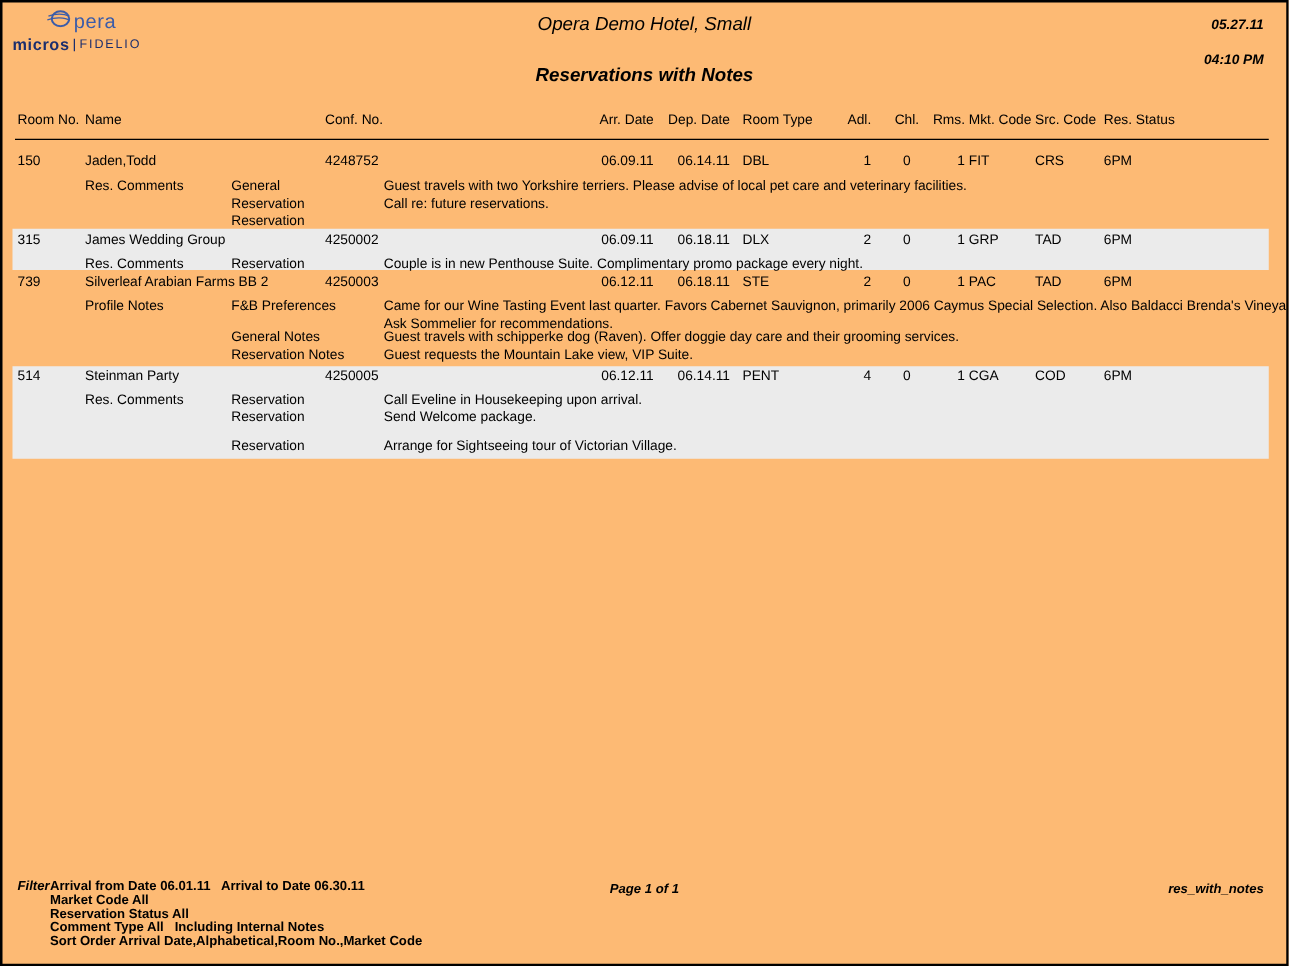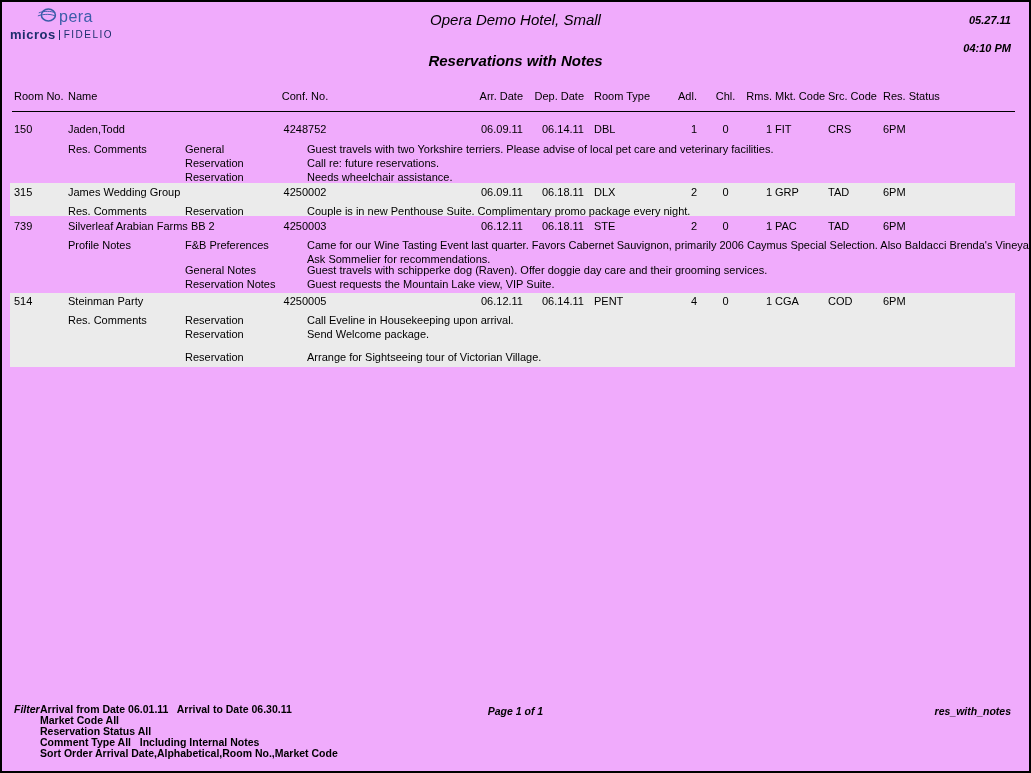--- a/index.html
+++ b/index.html
@@ -1,21 +1,21 @@
 <!DOCTYPE html>
 <html><head>
 <meta charset="utf-8">
 <style>
   html,body{margin:0;padding:0;background:#fff;}
   .page{
     position:relative;
     width:1031px;height:773px;
     box-sizing:border-box;
     border:2px solid #000;
-    background:#f0abfc;
+    background:#fdba74;
     font-family:"Liberation Sans", sans-serif;
     color:#000;
     overflow:hidden;
   }
   
   .logo{position:absolute;top:6px;left:8px;width:110px;}
   .logo-top{display:flex;align-items:center;justify-content:center;color:#3b5ca9;}
   .logo-top .swirl{margin-right:1px;display:inline-block;}
   .logo-brand{font-size:16px;color:#3b5ca9;letter-spacing:0.5px;}
   .logo-bottom{display:flex;align-items:center;margin-top:1px;color:#1c2e6d;}
@@ -26,21 +26,21 @@
   .report-title{position:absolute;top:50px;left:0;right:0;text-align:center;font-size:15px;font-style:italic;font-weight:bold;}
   .hdr-date{position:absolute;top:12px;right:18px;font-size:11px;font-style:italic;font-weight:bold;}
   .hdr-time{position:absolute;top:40px;right:18px;font-size:11px;font-style:italic;font-weight:bold;}
   
   .thead{position:absolute;top:88px;left:0;right:0;height:14px;font-size:11px;}
   .rule{position:absolute;top:109px;left:10px;width:1003px;border-top:1.5px solid #000;}
   .line{position:absolute;left:0;right:0;height:14px;font-size:11px;line-height:13px;}
   .line span{position:absolute;white-space:nowrap;}
   .c-room{left:12px;width:50px;}
   .c-name{left:66px;width:200px;}
-  .c-conf{left:258px;width:90px;text-align:center;}
+  .c-conf{left:258px;width:90px;}
   .c-arr{left:468px;width:53px;text-align:right;}
   .c-dep{left:529px;width:53px;text-align:right;}
   .c-rtype{left:592px;width:62px;}
   .c-adl{left:660px;width:35px;text-align:right;}
   .c-chl{left:706px;width:35px;text-align:center;}
   .c-rms{left:734px;width:36px;text-align:right;}
   .c-mkt{left:773px;width:50px;}
   .c-src{left:826px;width:52px;}
   .c-status{left:881px;width:62px;}
   .c-notes-label{left:66px;width:115px;}
@@ -121,21 +121,20 @@
       <span class="c-notes-label">Res. Comments</span>
       <span class="c-note-type">General</span>
       <span class="c-note-text">Guest travels with two Yorkshire terriers. Please advise of local pet care and veterinary facilities.</span>
     </div>
     <div class="line" style="top:43px;">
       <span class="c-note-type">Reservation</span>
       <span class="c-note-text">Call re: future reservations.</span>
     </div>
     <div class="line" style="top:57px;">
       <span class="c-note-type">Reservation</span>
-      <span class="c-note-text">Needs wheelchair assistance.</span>
     </div>
   </div>
 
   <div class="row shaded" style="top:181px;height:33px;">
     <div class="line" style="top:3px;">
       <span class="c-room">315</span>
       <span class="c-name">James Wedding Group</span>
       <span class="c-conf">4250002</span>
       <span class="c-arr">06.09.11</span>
       <span class="c-dep">06.18.11</span>

